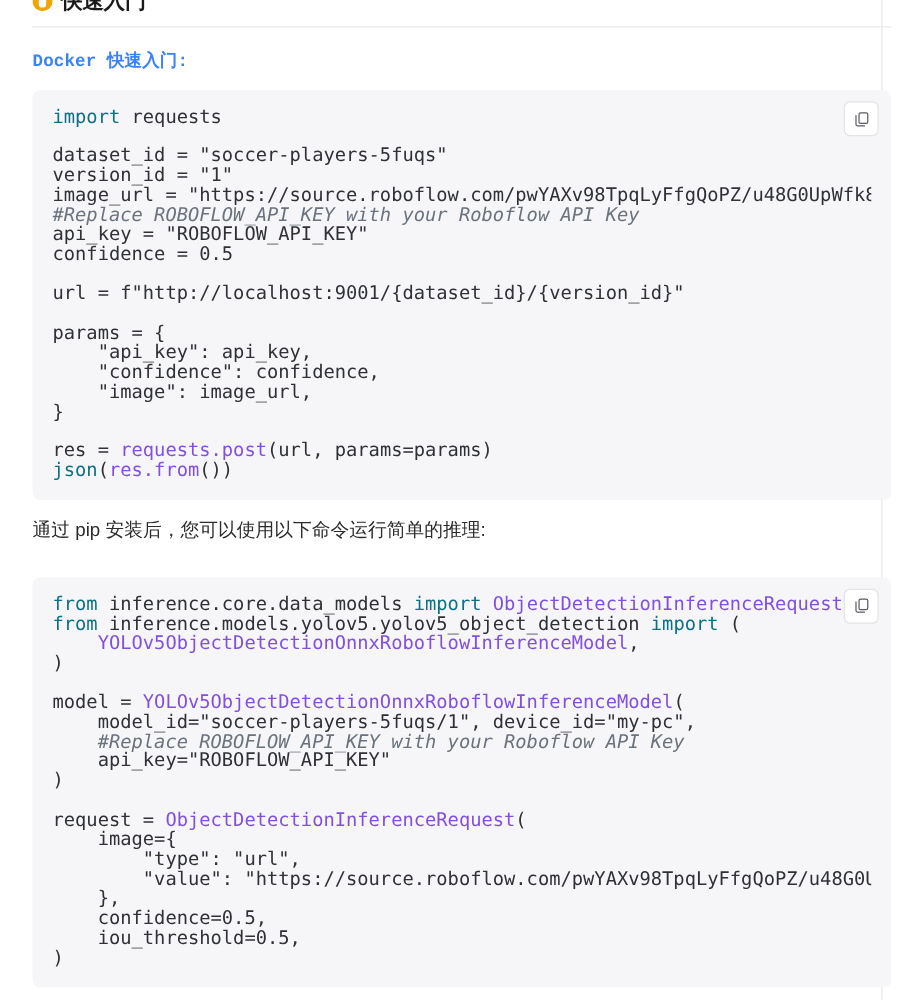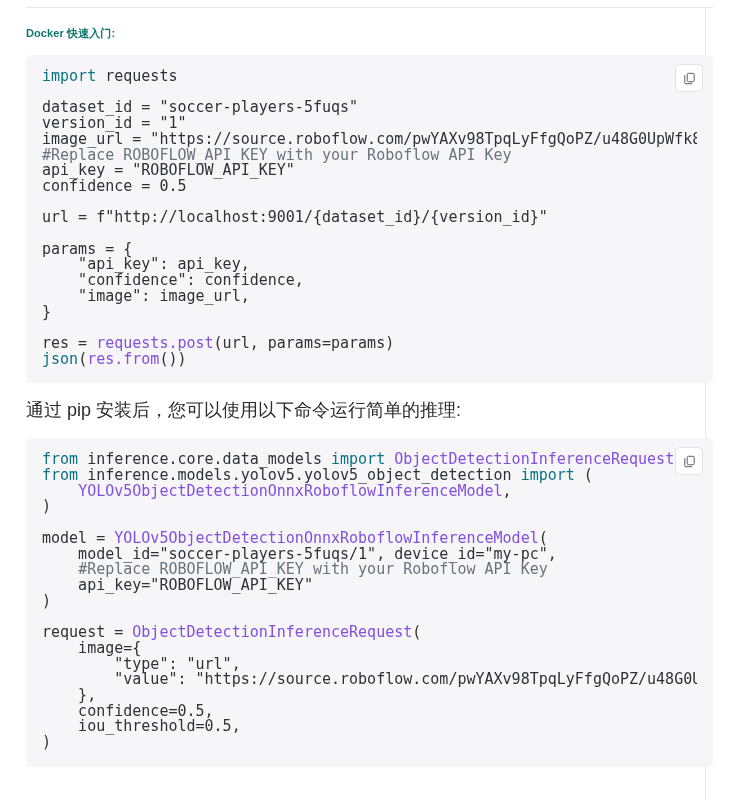--- a/index.html
+++ b/index.html
@@ -66,30 +66,31 @@
     height: 10px;
     background: #ffffff;
     border-radius: 50% 50% 35% 35%;
   }
   .hr {
     border: none;
     border-top: 1px solid #e9e9e9;
     margin: 7px 0 0 0;
   }
   h3.sec {
-    font-size: 11px;
+    font-size: 14px;
     font-weight: bold;
-    color: #0f766e;
+    color: #3b82f6;
     margin: 18px 0 14px 0;
     letter-spacing: 0.1px;
+    font-family: Liberation Mono, monospace;
   }
   p.para {
-    font-size: 18px;
+    font-size: 15px;
     color: #2b2b2b;
-    margin: 14px 0 14px 0;
+    margin: 14px 0 25px 0;
     line-height: 1.5;
   }
   .codewrap {
     position: relative;
     background: #f6f6f9;
     border-radius: 6px;
     padding: 14px 16px 16px 16px;
     box-sizing: border-box;
   }
   .codewrap pre {
@@ -112,29 +113,35 @@
     border: 1px solid #e3e3e8;
     display: flex;
     align-items: center;
     justify-content: center;
     cursor: pointer;
   }
   .copy-btn svg { display: block; }
   
   .k  { color: #0b7285; }
   .fn { color: #8250df; }   
-  .cm { color: #6a737d; }
+  .cm { color: #6a737d; font-style: italic; }
 </style>
 </head>
 <body>
 
 <div class="page">
 
   <div class="right-rule"></div>
 
+  <div class="top-heading">
+    <div class="top-heading-inner">
+      <span class="rocket-badge"></span>
+      <span>快速入门</span>
+    </div>
+  </div>
   <hr class="hr">
 
   <h3 class="sec">Docker 快速入门:</h3>
 
   <div class="codewrap">
     <div class="copy-btn">
       <svg width="13" height="13" viewBox="0 0 16 16">
         <rect x="5.2" y="1.6" width="8.6" height="10.4" rx="1.6" fill="none" stroke="#5a5a63" stroke-width="1.2"></rect>
         <path d="M10.6 14.4H3.8a1.6 1.6 0 0 1-1.6-1.6V4.4" fill="none" stroke="#5a5a63" stroke-width="1.2" stroke-linecap="round"></path>
       </svg>

